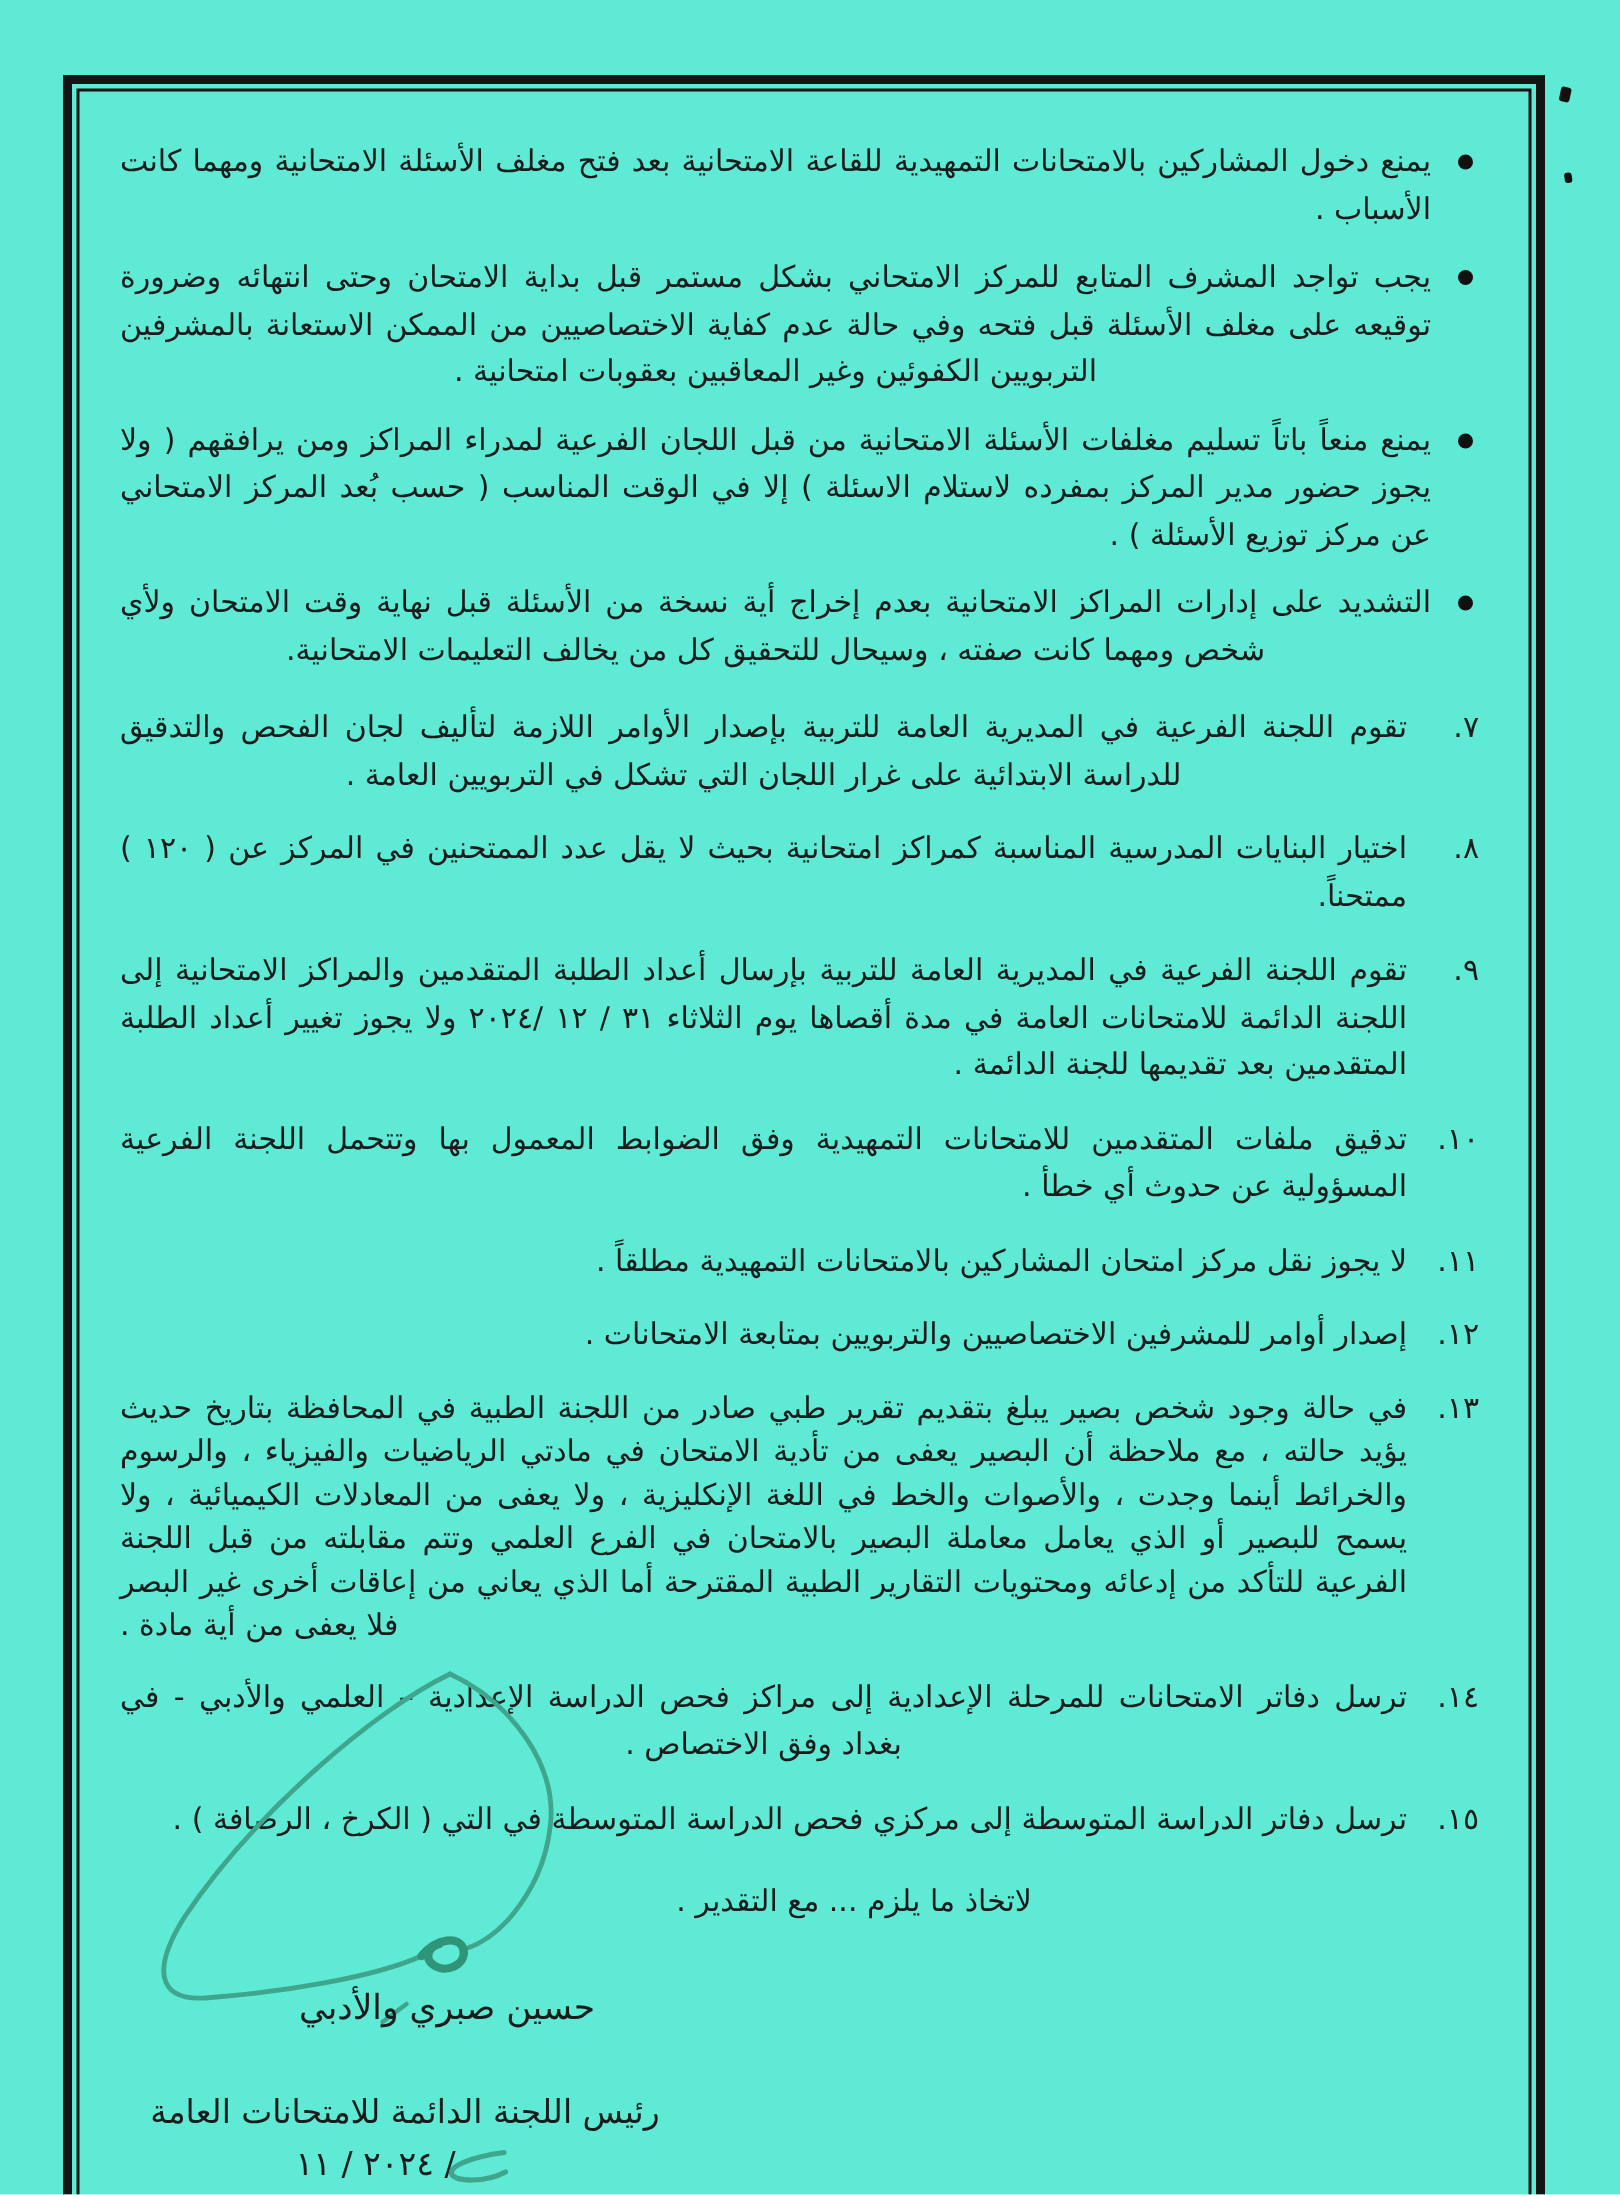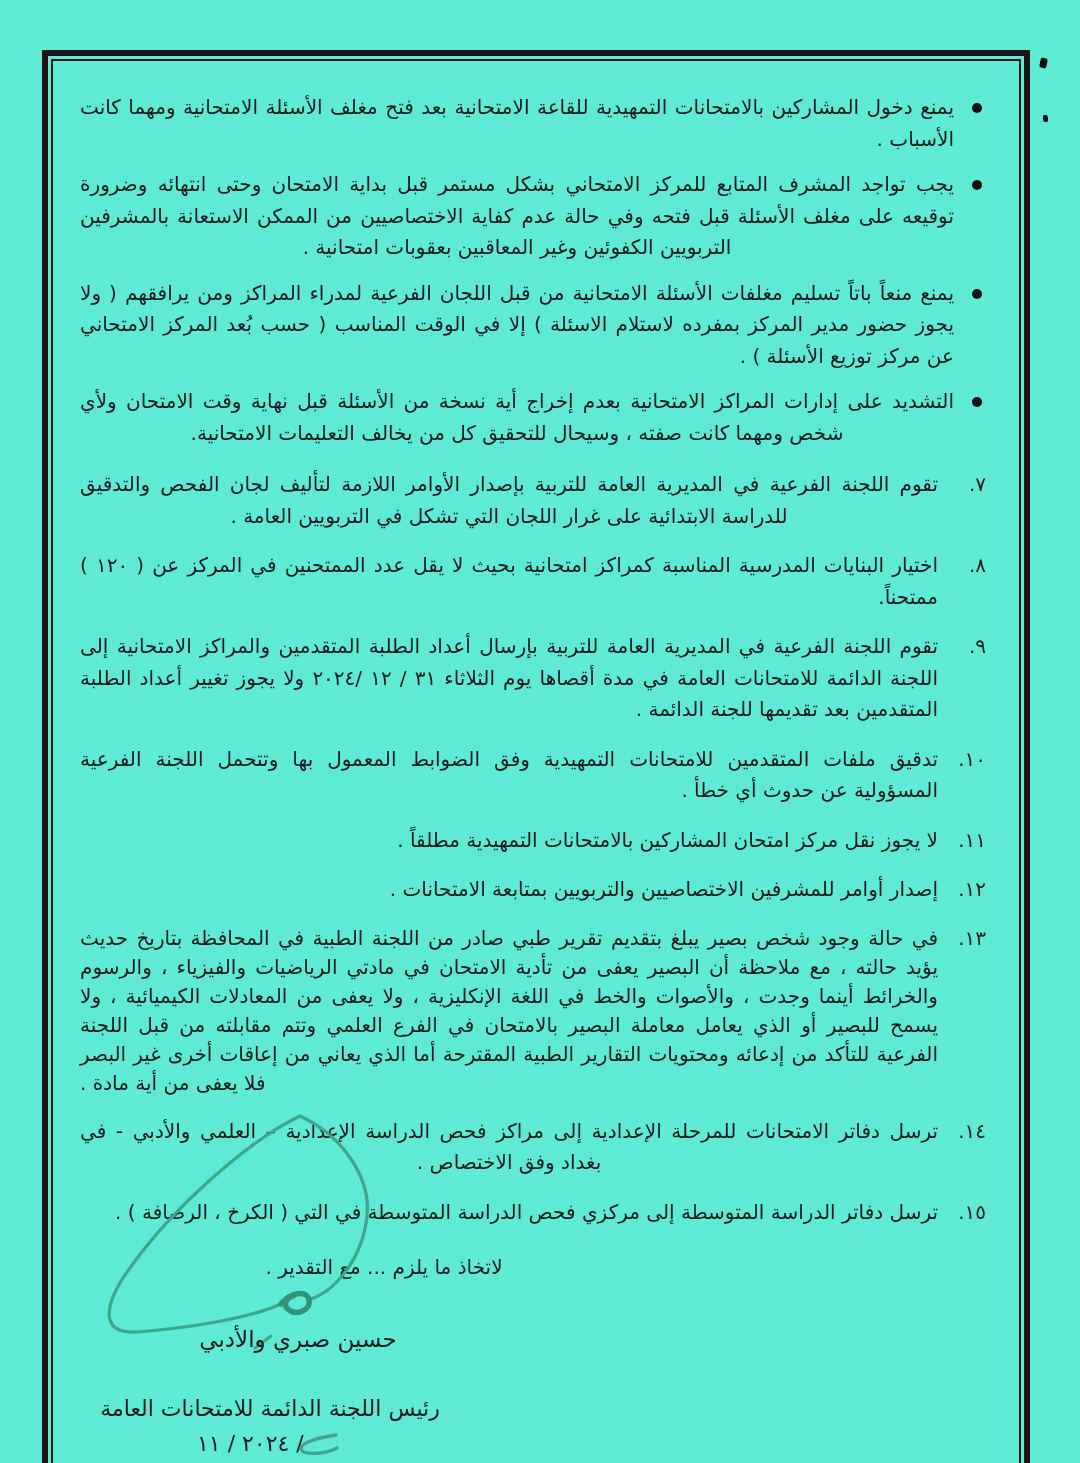--- a/index.html
+++ b/index.html
@@ -26,21 +26,21 @@
     position:absolute; right:6px; top:11px; width:10px; height:10px;
     background:#111; border-radius:50%;
   }
   .numbered { margin-top:20px; }
   .item { position:relative; padding-right:50px; margin-bottom:18px; }
   .item .num { position:absolute; right:2px; top:0; }
   .last-center { text-align-last:center; }
   .last-left { text-align-last:left; }
   .dense { line-height:29px; }
 
-  .closing { margin-top:24px; text-align:center; padding-right:300px; }
+  .closing { margin-top:24px; text-align:right; padding-right:300px; }
 
   .sig-line { position:absolute; text-align:center; direction:rtl; }
   .sig-name  { left:148px; top:1326px; width:300px; font-size:23px; }
   .sig-title1{ left:148px; top:1362px; width:300px; font-size:22px; }
   .sig-title2{ left:70px;  top:1396px; width:400px; font-size:22px; }
   .sig-date  { position:absolute; left:197px; top:1431px; width:130px;
                font-size:22px; direction:ltr; text-align:left; letter-spacing:1px; }
 
   .sig-svg   { position:absolute; left:85px; top:1098px; }
   .day-svg   { position:absolute; left:292px; top:1431px; }

